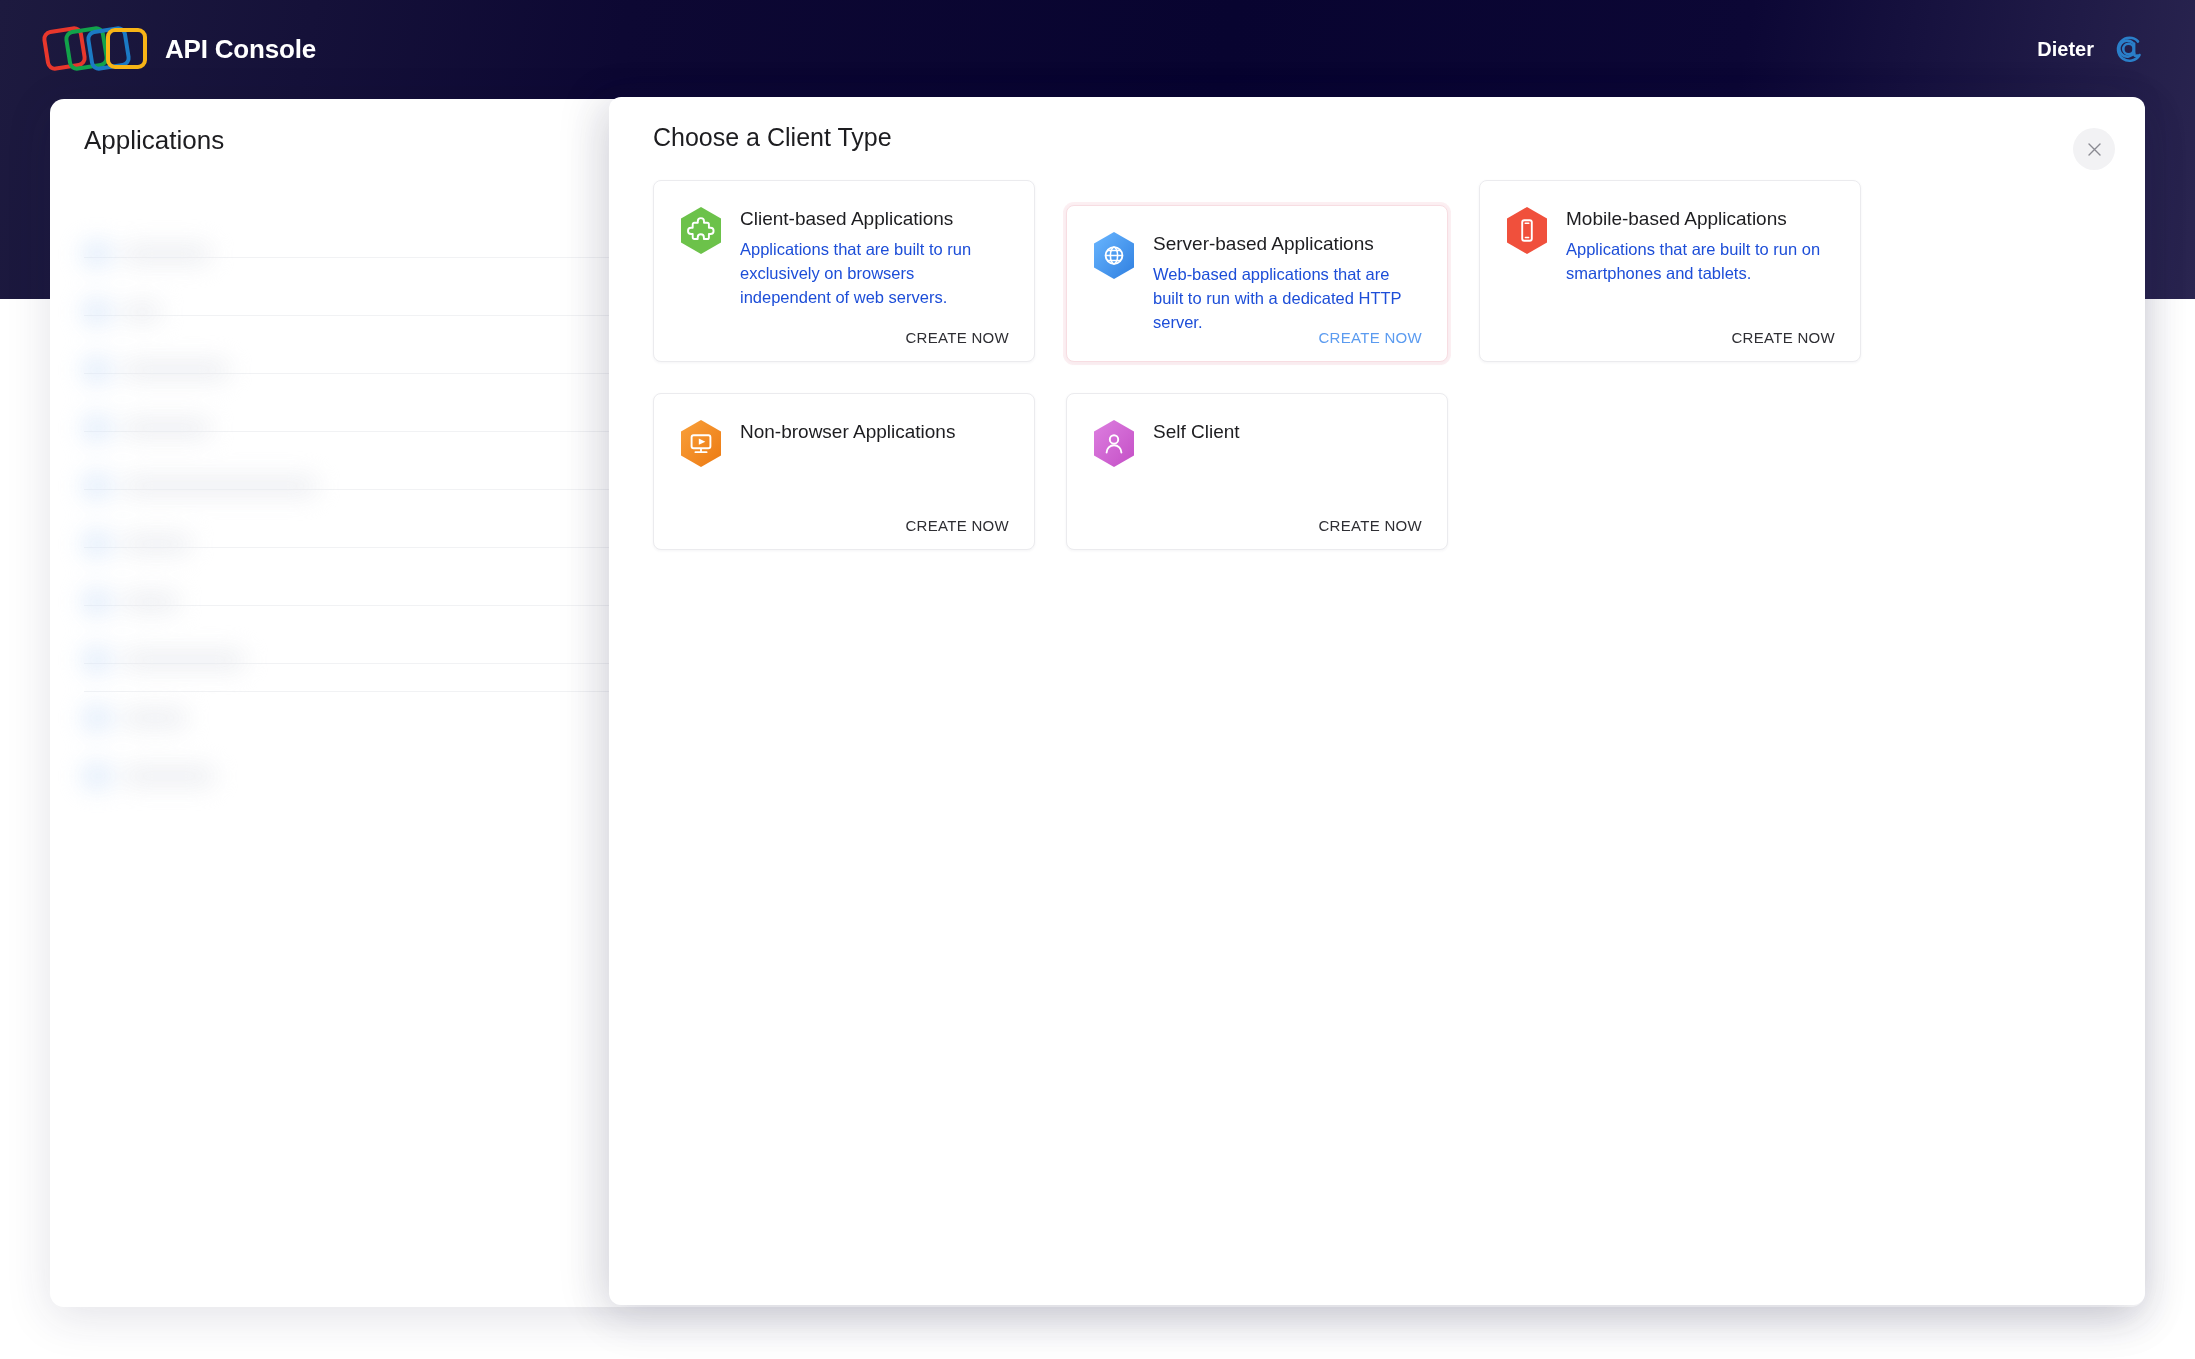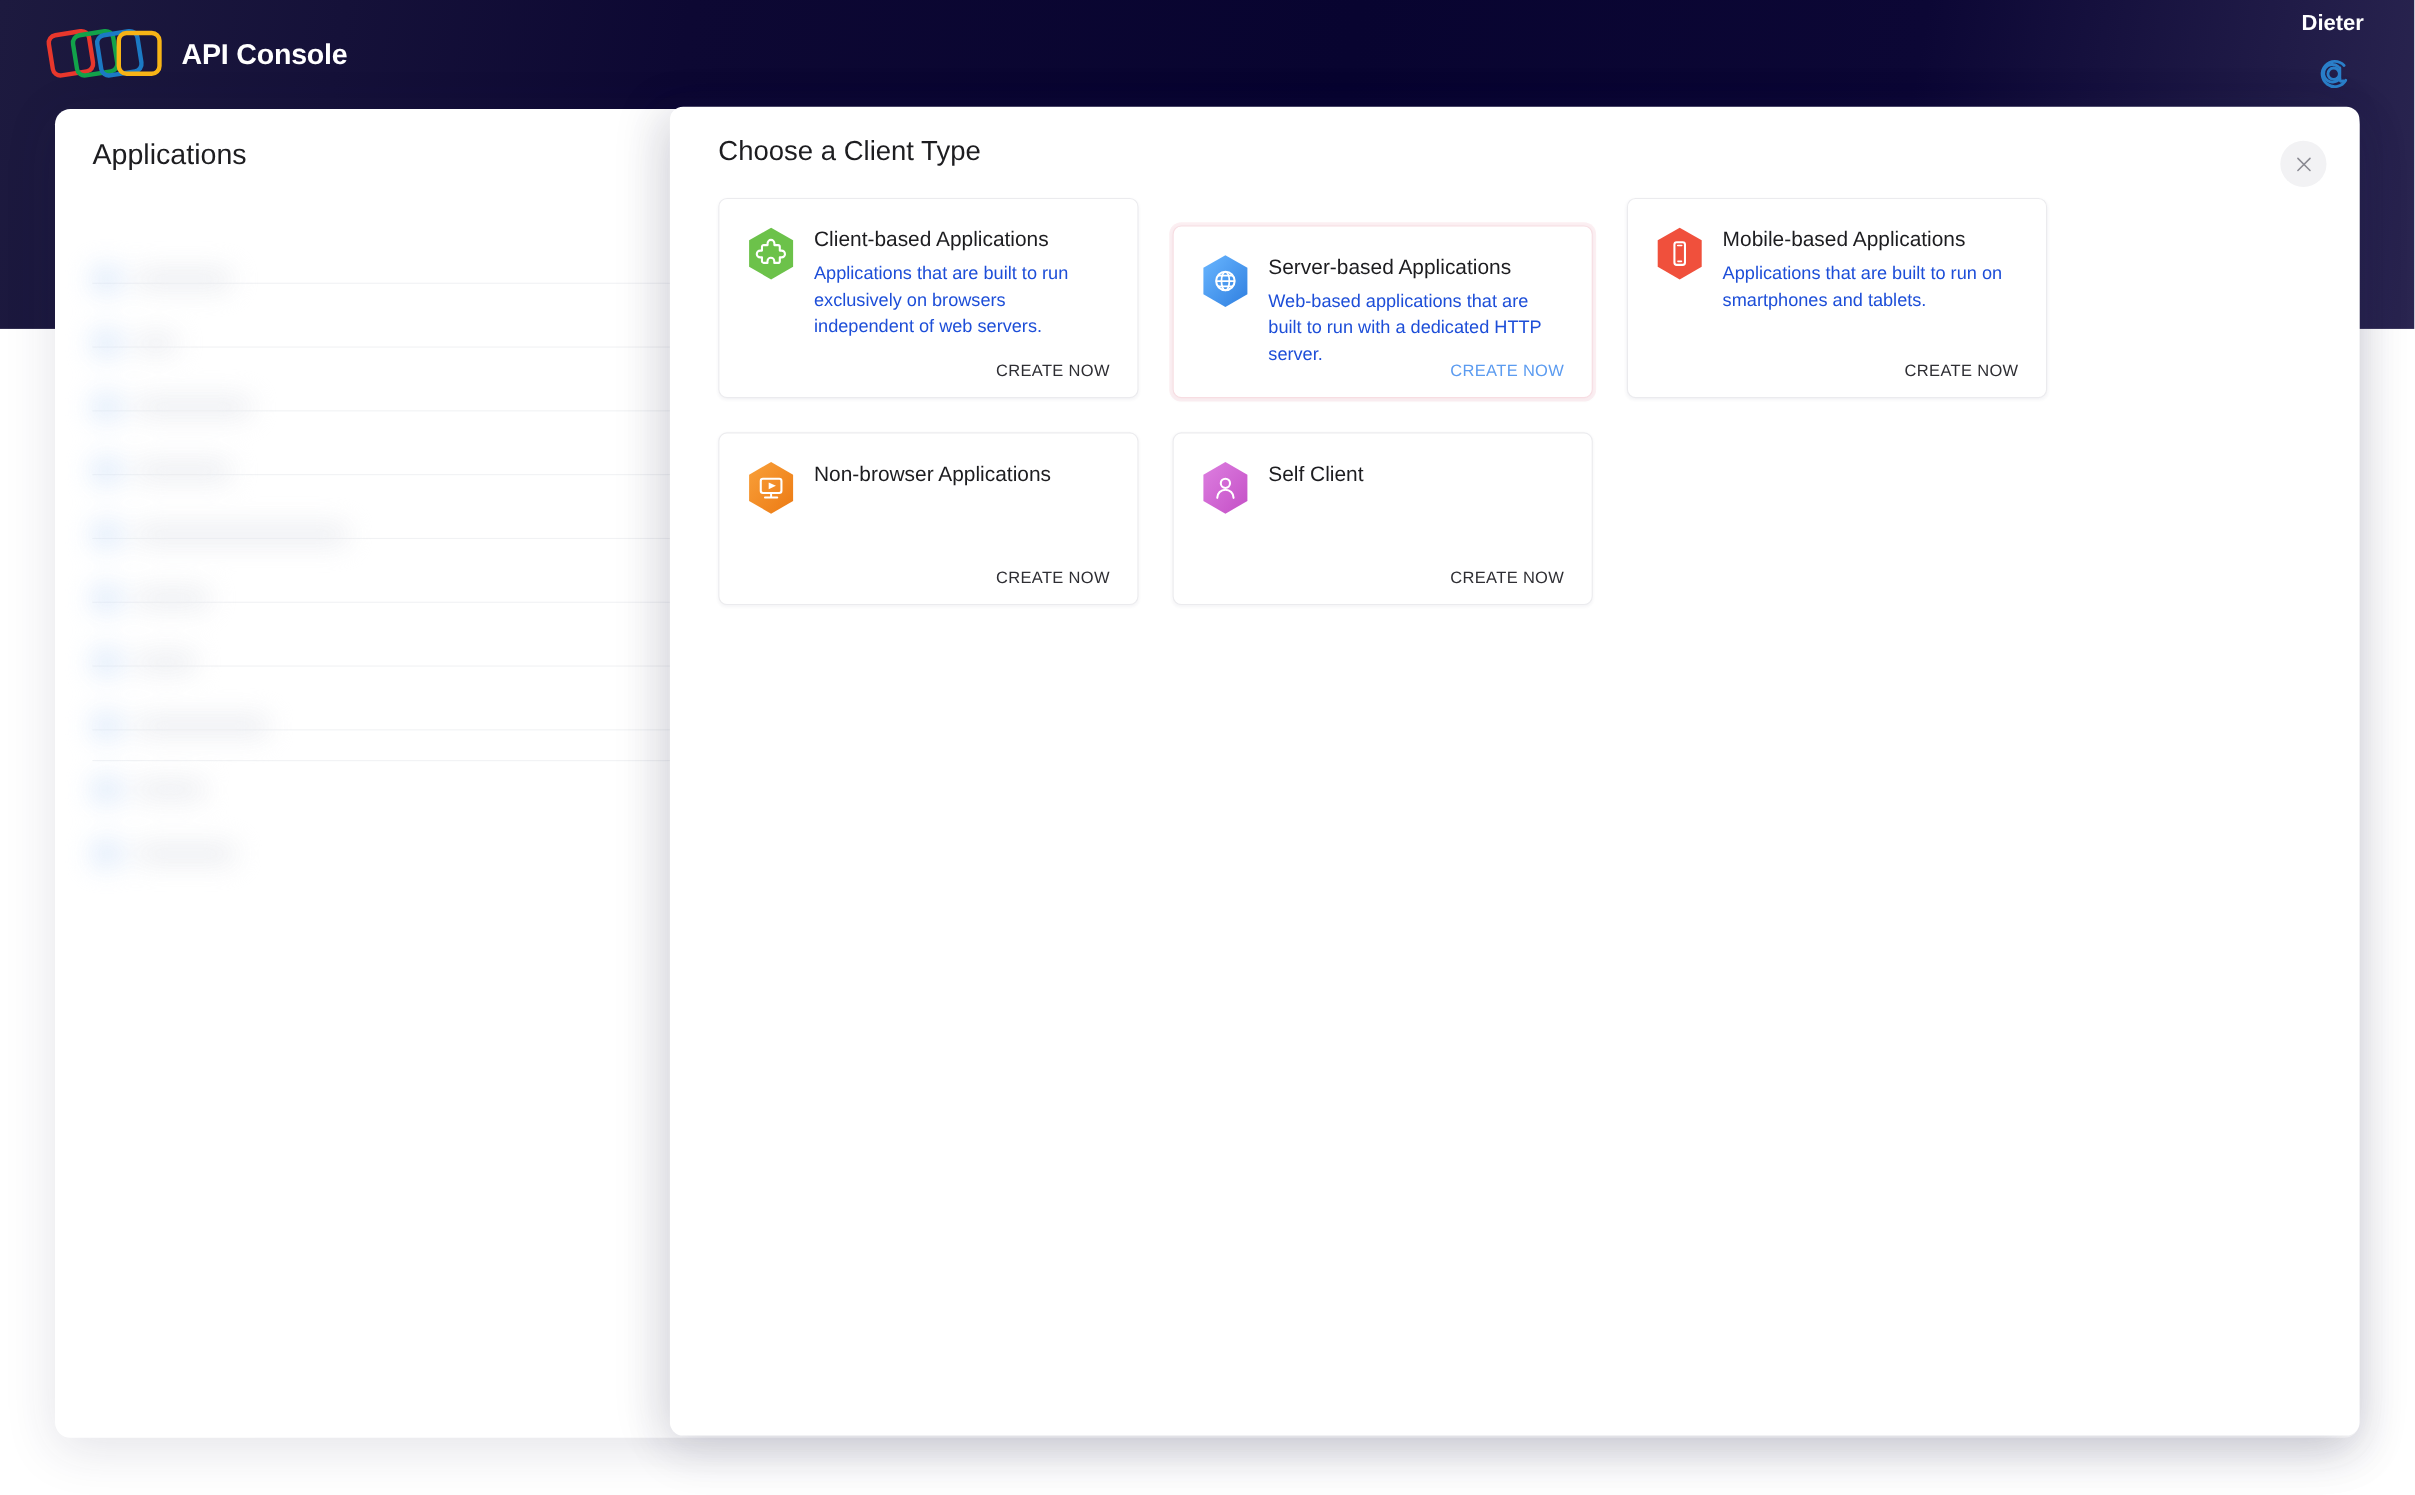--- a/index.html
+++ b/index.html
@@ -69,21 +69,20 @@
     color: #ffffff;
     font-size: 26px;
     font-weight: bold;
     letter-spacing: -0.2px;
   }
 
   .user-area {
     display: flex;
     align-items: center;
     gap: 13px;
-    flex-direction: column;
   }
   .user-name {
     color: #ffffff;
     font-size: 20px;
     font-weight: bold;
   }
   .avatar {
     width: 42px; height: 42px;
     display: flex; align-items: center; justify-content: center;
   }

